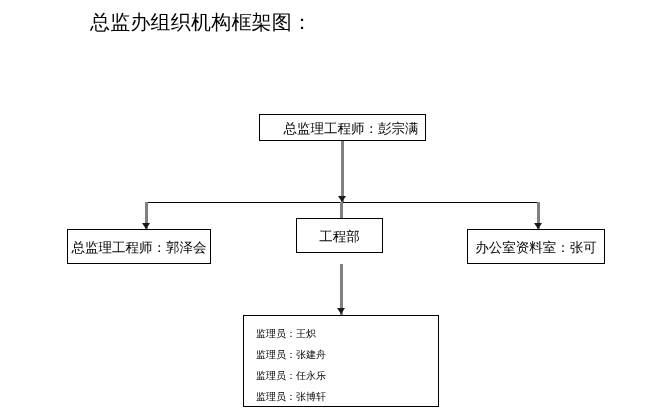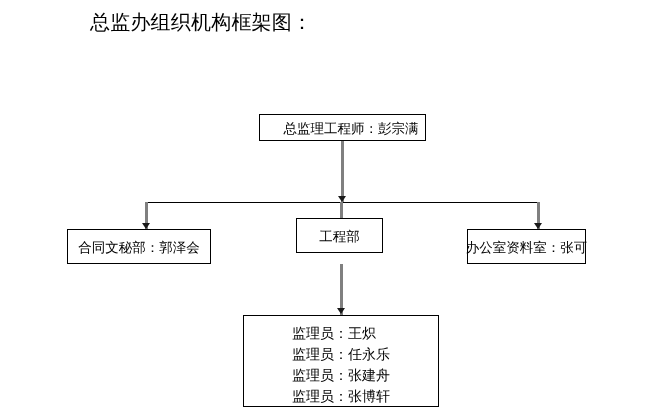--- a/index.html
+++ b/index.html
@@ -63,40 +63,39 @@
   }
   .node-mid {
     left: 296px;
     top: 218px;
     width: 87px;
     height: 35px;
   }
   .node-right {
     left: 467px;
     top: 229px;
-    width: 119px;
+    width: 138px;
     height: 35px;
   }
 
   
   .node-list {
     left: 243px;
     top: 315px;
     width: 196px;
     height: 92px;
     display: block;
     padding: 7px 0 0 12px;
   }
   .node-list .row {
-    font-size: 14px;
+    font-size: 10px;
     line-height: 21px;
     color: #000000;
     white-space: nowrap;
     text-align: left;
-    margin-left: 36px;
   }
 
   
   .vline {
     position: absolute;
     width: 3px;
     background: #808080;
     z-index: 1;
   }
   .hline {
@@ -134,34 +133,34 @@
   <div class="vline" style="left:145px; top:202px; height:27px;"></div>
   <div class="arrowhead" style="left:142px; top:223px;"></div>
 
   <div class="vline" style="left:340px; top:202px; height:27px;"></div>
   <div class="arrowhead" style="left:337px; top:223px;"></div>
 
   <div class="vline" style="left:537px; top:202px; height:27px;"></div>
   <div class="arrowhead" style="left:534px; top:223px;"></div>
 
   <div class="node node-left">
-    <span>合同文秘部：郭泽会</span>
+    <span>总监理工程师：郭泽会</span>
   </div>
 
   <div class="node node-mid">
     <span>工程部</span>
   </div>
 
   <div class="node node-right">
     <span>办公室资料室：张可</span>
   </div>
 
   <div class="vline" style="left:340px; top:264px; height:51px;"></div>
   <div class="arrowhead" style="left:337px; top:308px;"></div>
 
   <div class="node node-list">
     <div class="row">监理员：王炽</div>
+    <div class="row">监理员：张建舟</div>
     <div class="row">监理员：任永乐</div>
-    <div class="row">监理员：张建舟</div>
     <div class="row">监理员：张博轩</div>
   </div>
 
 </div>
 
 </body></html>

